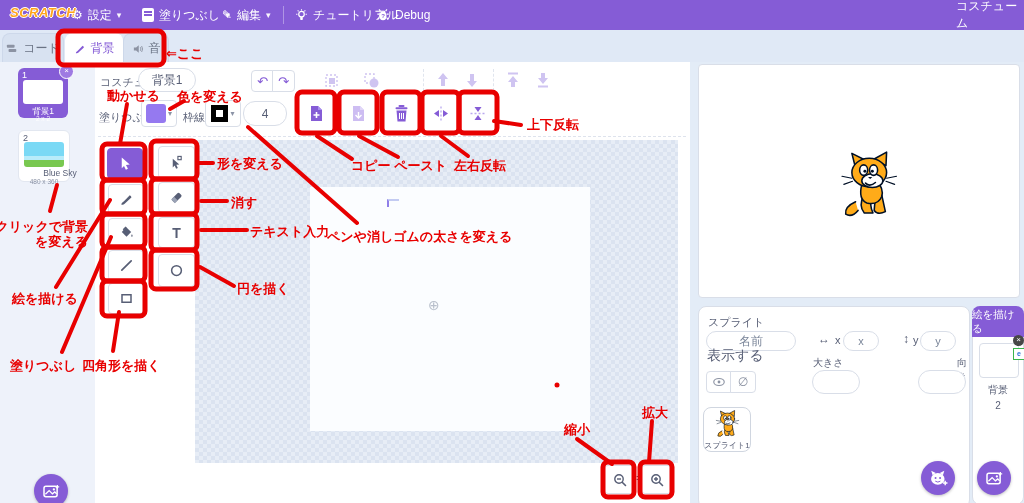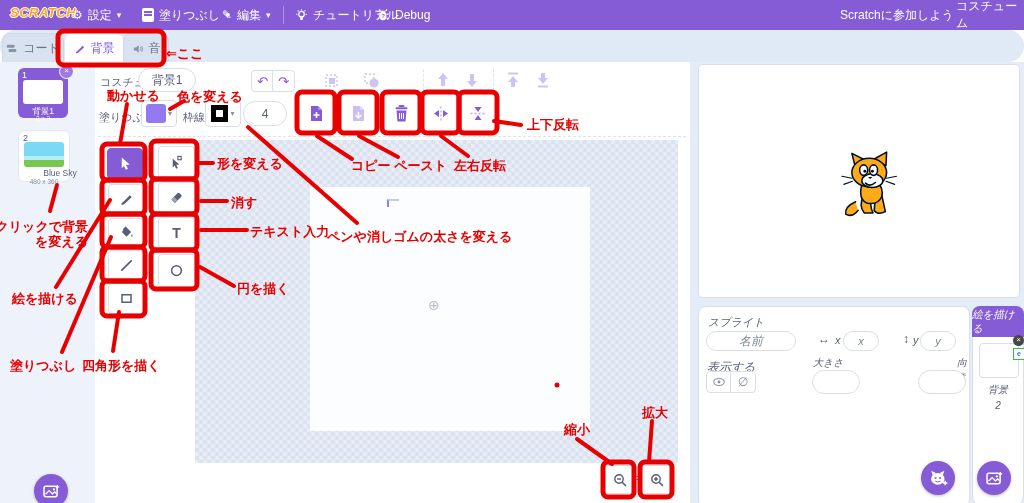--- a/index.html
+++ b/index.html
@@ -8,21 +8,21 @@
        -webkit-font-smoothing:antialiased;}
   .abs{position:absolute;}
   
   .menubar{left:0;top:0;width:1024px;height:30px;background:#855cd6;color:#fff;z-index:10;}
   .menuitem{display:flex;align-items:center;gap:5px;height:30px;font-size:12px;color:#fff;}
   .caret{font-size:9px;opacity:.95;}
   .logo{font-weight:bold;font-style:italic;font-size:13px;letter-spacing:.5px;color:#ffa41c;
         text-shadow:-1px 0 #fff,1px 0 #fff,0 -1px #fff,0 1px #fff;}
   .menusep{width:1px;height:18px;background:rgba(255,255,255,.35);}
   
-  .tabstrip{left:0;top:30px;width:1024px;height:32px;background:#e0e9f6;border-radius:16px;}
+  .tabstrip{left:0;top:30px;width:1024px;height:32px;background:#e0e9f6;}
   .tab{display:flex;align-items:center;gap:5px;justify-content:center;height:29px;
        border-radius:8px 8px 0 0;font-size:12px;border:1px solid #cdd8ea;border-bottom:none;}
   .tab.inactive{background:#d8e2f1;color:#6a7384;}
   .tab.active{background:#fff;color:#855cd6;border-color:#fff;z-index:3;}
   
   .sidebar{left:0;top:62px;width:95px;height:441px;background:#eef2fa;border-right:1px solid #d9dee8;}
   .thumbcard{border-radius:6px;font-size:9px;text-align:center;}
   .thumbnum{position:absolute;left:4px;top:2px;font-size:9px;}
   
   .paint{left:95px;top:62px;width:595px;height:441px;background:#fff;}
@@ -36,21 +36,21 @@
   .tool.active{background:#855cd6;border-color:#855cd6;}
   .checker-dark{background-color:#e7edf6;
     background-image:linear-gradient(45deg,#dbe3f0 26%,transparent 26%,transparent 74%,#dbe3f0 74%),
                      linear-gradient(45deg,#dbe3f0 26%,transparent 26%,transparent 74%,#dbe3f0 74%);
     background-size:8px 8px;background-position:0 0,4px 4px;}
   .checker-light{background-color:#fbfdff;
     background-image:linear-gradient(45deg,#eef3fa 26%,transparent 26%,transparent 74%,#eef3fa 74%),
                      linear-gradient(45deg,#eef3fa 26%,transparent 26%,transparent 74%,#eef3fa 74%),
     ;background-size:8px 8px;background-position:0 0,4px 4px;}
   
-  .stagearea{left:690px;top:62px;width:334px;height:441px;background:#e3ecf7;font-style:italic;}
+  .stagearea{left:690px;top:62px;width:334px;height:441px;background:#e3ecf7;}
   .panel{background:#fff;border:1px solid #d9dee8;border-radius:8px;}
   .circlebtn{border-radius:50%;background:#855cd6;display:flex;align-items:center;justify-content:center;
              box-shadow:0 1px 3px rgba(0,0,0,.25);}
   
   .overlay{left:0;top:0;z-index:100;pointer-events:none;}
   .ann{fill:#e80000;font-weight:bold;font-size:13px;font-family:"Liberation Sans","DejaVu Sans",sans-serif;}
   .annbox{fill:none;stroke:#e80000;stroke-width:5;}
   .annline{stroke:#e80000;stroke-width:4;stroke-linecap:round;}
 </style>
 </head>
@@ -114,23 +114,20 @@
       <span>チュートリアル</span>
     </div>
     <div class="abs menuitem" style="left:376px;">
       <svg width="14" height="14" viewBox="0 0 16 16">
         <ellipse cx="8" cy="9" rx="4" ry="5" fill="#fff"></ellipse>
         <path d="M5 3.5 L3.5 1.5 M11 3.5 L12.5 1.5 M3.8 7 H1.5 M12.2 7 H14.5 M4 11 L2 13 M12 11 L14 13" stroke="#fff" stroke-width="1.3"></path>
         <text x="8" y="11.4" text-anchor="middle" font-size="7" fill="#855cd6" font-weight="bold">?</text>
       </svg>
       <span>Debug</span>
     </div>
-    <div class="abs menuitem" style="left:840px;">
-      <span>Scratchに参加しよう</span>
-    </div>
     <div class="abs menuitem" style="left:956px;">
       <span>コスチューム</span>
     </div>
   </div>
 
   <div class="abs tabstrip">
     <div class="abs tab inactive" style="left:2px;top:3px;width:60px;">
       <svg width="12" height="12" viewBox="0 0 14 14">
         <rect x="1" y="2" width="9" height="3.4" rx="1" fill="#8c93a3"></rect>
         <rect x="3" y="7" width="9" height="3.4" rx="1" fill="#8c93a3"></rect>
@@ -380,35 +377,41 @@
       <span class="abs" style="left:119px;top:25px;font-size:12px;color:#575e75;">↔</span>
       <span class="abs lbl" style="left:136px;top:27px;">x</span>
       <div class="abs pill" style="left:144px;top:24px;width:34px;height:18px;border-radius:12px;color:#7a8599;font-size:11px;">
         <span>x</span>
       </div>
       <span class="abs" style="left:204px;top:25px;font-size:12px;color:#575e75;">↕</span>
       <span class="abs lbl" style="left:214px;top:27px;">y</span>
       <div class="abs pill" style="left:221px;top:24px;width:34px;height:18px;border-radius:12px;color:#7a8599;font-size:11px;">
         <span>y</span>
       </div>
-      <span class="abs lbl" style="left:8px;top:52px;font-size:12px;">表示する</span>
+      <span class="abs lbl" style="left:8px;top:40px;font-size:14px;">表示する</span>
       <div class="abs smallbtn" style="left:7px;top:64px;width:24px;height:20px;border-radius:4px 0 0 4px;">
         <svg width="14" height="12" viewBox="0 0 16 12">
           <ellipse cx="8" cy="6" rx="6" ry="4" fill="none" stroke="#8c93a3" stroke-width="1.3"></ellipse>
           <circle cx="8" cy="6" r="1.6" fill="#8c93a3"></circle>
         </svg>
       </div>
       <div class="abs smallbtn" style="left:31px;top:64px;width:24px;height:20px;border-radius:0 4px 4px 0;color:#8c93a3;font-size:12px;">
         <span>∅</span>
       </div>
       <span class="abs lbl" style="left:114px;top:49px;font-size:10px;">大きさ</span>
       <div class="abs pill" style="left:113px;top:63px;width:46px;height:22px;border-radius:14px;"></div>
       <span class="abs lbl" style="left:222px;top:49px;font-size:10px;margin-left:36px;">向き</span>
       <div class="abs pill" style="left:219px;top:63px;width:46px;height:22px;border-radius:14px;"></div>
 
+      <div class="abs" style="left:4px;top:100px;width:46px;height:43px;background:#fff;border:1px solid #d0d6e0;border-radius:8px;text-align:center;">
+        <svg style="margin-top:2px;" width="26" height="28">
+            <use href="#cat"></use>
+          </svg>
+        <div style="font-size:8px;color:#575e75;margin-top:-2px;">スプライト1</div>
+      </div>
     </div>
 
     <div class="abs circlebtn" style="left:231px;top:399px;width:34px;height:34px;">
       <svg width="20" height="18" viewBox="0 0 22 20">
         <path d="M5 7 L3.5 2 L8.5 4.5 Z" fill="#fff"></path>
         <path d="M13 4.5 L18 2 L16.5 7 Z" fill="#fff"></path>
         <ellipse cx="10.8" cy="11" rx="7.5" ry="6.5" fill="#fff"></ellipse>
         <circle cx="8.3" cy="10" r="1.1" fill="#855cd6"></circle>
         <circle cx="13.3" cy="10" r="1.1" fill="#855cd6"></circle>
         <path d="M8 13.5 Q10.8 15.6 13.6 13.5" stroke="#855cd6" stroke-width="1.1" fill="none"></path>

